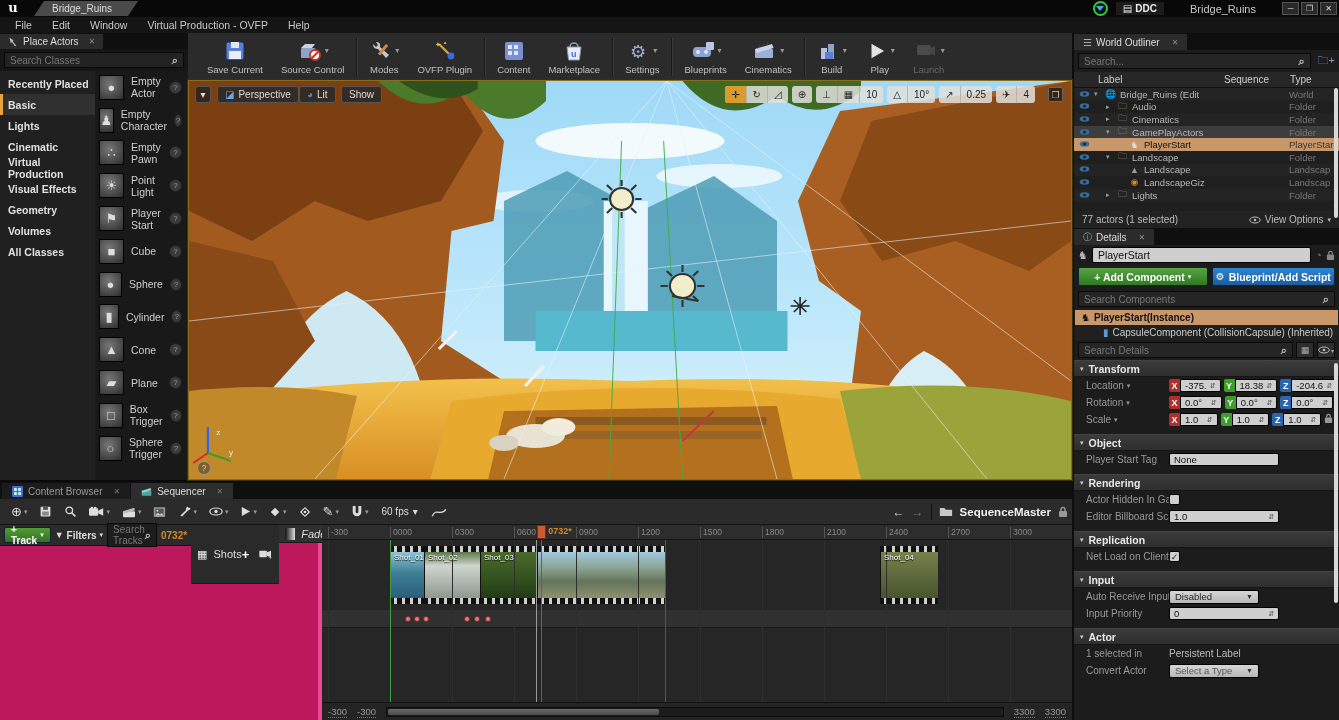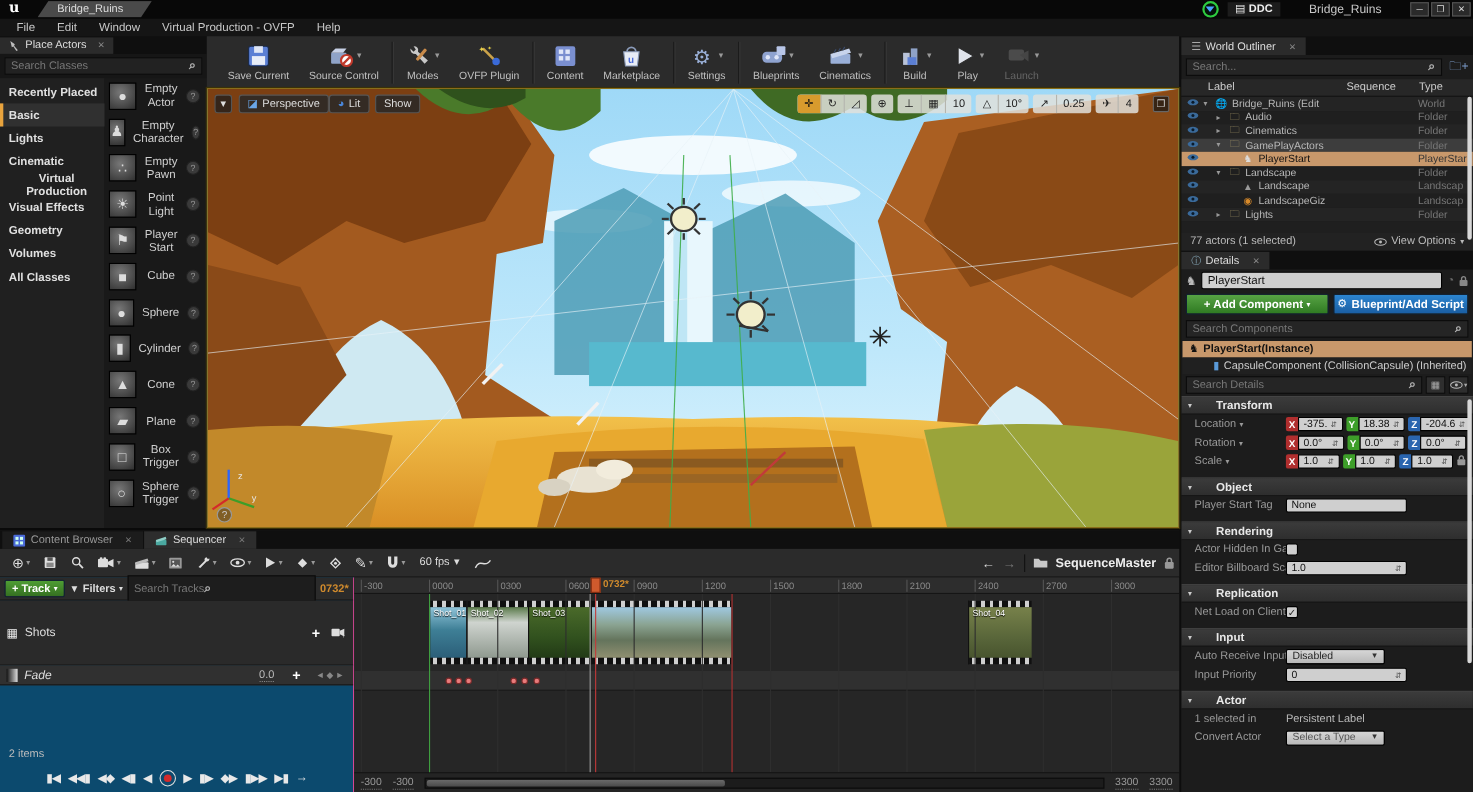--- a/index.html
+++ b/index.html
@@ -28,21 +28,21 @@
   .body-row { display:flex; height:687px; }
   .left-main { width:1072px; display:flex; flex-direction:column; }
   .upper { height:447px; display:flex; }
 
   
   .place-panel { width:188px; background:#161616; display:flex; flex-direction:column; }
   .pp-tabrow { height:16px; background:#0f0f0f; display:flex; align-items:flex-end; }
   .pp-tab { background:#2b2b2b; height:15px; display:flex; align-items:center; gap:4px; padding:0 8px; font-size:10px; color:#ddd; }
   .pp-tab .x { color:#888; font-size:8px; margin-left:6px; }
   .pp-search { margin:3px 4px; height:16px; background:#222; border:1px solid #0a0a0a; color:#777; display:flex; align-items:center; padding:0 5px; font-size:10px; justify-content:space-between; }
-  .pp-body { flex:1; display:flex;text-align:center; }
+  .pp-body { flex:1; display:flex; }
   .pp-cats { width:95px; background:#202020; padding-top:2px; }
   .pp-cat { height:21px; display:flex; align-items:center; padding-left:8px; color:#e0e0e0; font-weight:bold; font-size:10.5px; position:relative; }
   .pp-cat.active { background:#303030; }
   .pp-cat.active::before { content:""; position:absolute; left:0; top:0; bottom:0; width:3px; background:#e8a33d; }
   .pp-items { flex:1; background:#191919; overflow:hidden; }
   .pp-item { height:32.8px; display:flex; align-items:center; padding:0 6px 0 4px; gap:7px; }
   .pp-thumb { width:25px; height:25px; background:radial-gradient(circle at 40% 35%,#777,#2e2e2e); border:1px solid #000; color:#ddd; display:flex; align-items:center; justify-content:center; font-size:13px; }
   .pp-label { flex:1; color:#cfcfcf; font-size:10.5px; }
   .pp-q { width:13px; height:13px; border-radius:50%; background:#3a3a3a; color:#999; font-size:8px; display:flex; align-items:center; justify-content:center; border:1px solid #222; }
 
@@ -105,21 +105,21 @@
   .dt-name-field { flex:1; height:16px; background:#cfcfcf; color:#111; border:1px solid #000; border-radius:2px; display:flex; align-items:center; padding:0 5px; font-size:10.5px; }
   .dt-btn-row { display:flex; gap:4px; padding:2px 4px; }
   .btn-green { flex:1.05; height:19px; background:linear-gradient(#57a344,#2f7a22); border:1px solid #123; border-radius:2px; color:#fff; font-weight:bold; font-size:10.5px; display:flex; align-items:center; justify-content:center; gap:3px; }
   .btn-blue { flex:1; height:19px; background:linear-gradient(#2c85d0,#1a5ea2); border:1px solid #123; border-radius:2px; color:#fff; font-weight:bold; font-size:10.5px; display:flex; align-items:center; justify-content:center; gap:4px; }
   .comp-row { height:15px; display:flex; align-items:center; gap:4px; font-size:10px; padding-left:6px; color:#ccc; background:#262626; margin:0 1px; }
   .comp-row.selected { background:#C8986B; color:#111; font-weight:bold; }
   .comp-row.child { padding-left:28px; background:#202020; }
   .dt-search-row { display:flex; align-items:center; gap:3px; margin:2px 4px; }
   .sq-icon { width:18px; height:16px; background:#2e2e2e; border:1px solid #0a0a0a; color:#aaa; display:flex; align-items:center; justify-content:center; font-size:9px; gap:1px; }
   .dt-scroll { flex:1; overflow:hidden; position:relative; }
-  .sec-h { height:17px; background:linear-gradient(#3b3b3b,#2e2e2e); border-top:1px solid #444; border-bottom:1px solid #161616; display:flex; align-items:center; gap:22px; padding-left:6px; font-weight:bold; color:#e8e8e8; font-size:10.5px; margin-top:6px; }
+  .sec-h { height:17px; background:linear-gradient(#3b3b3b,#2e2e2e); border-top:1px solid #444; border-bottom:1px solid #161616; display:flex; align-items:center; gap:5px; padding-left:6px; font-weight:bold; color:#e8e8e8; font-size:10.5px; margin-top:6px; }
   .sec-h:first-child { margin-top:0; }
   .sec-h .tri { font-size:7px; color:#ccc; }
   .dt-row { min-height:17px; display:flex; align-items:center; padding-left:12px; font-size:10px; color:#999; }
   .dt-lab { width:83px; flex:none; white-space:nowrap; overflow:hidden; display:flex; align-items:center; gap:3px; }
   .dt-val { flex:1; display:flex; align-items:center; gap:3px; padding-right:6px; }
   .fld { background:#cfcfcf; color:#111; border:1px solid #000; border-radius:2px; height:13px; display:flex; align-items:center; padding:0 4px; font-size:9.5px; position:relative; }
   .fld .spin { margin-left:auto; color:#555; font-size:7px; padding-left:3px; }
   .axis { display:flex; align-items:center; flex:1; }
   .axis .tag { width:11px; height:13px; color:#fff; font-weight:bold; font-size:9px; display:flex; align-items:center; justify-content:center; border-radius:2px 0 0 2px; }
   .axis .tag.x { background:#b02e2e; } .axis .tag.y { background:#3d9e29; } .axis .tag.z { background:#2a65af; }
@@ -139,21 +139,21 @@
   .sq-tab .x { color:#777; font-size:8px; margin-left:6px; }
   .sq-toolbar { height:26px; background:#2b2b2b; border-bottom:1px solid #141414; display:flex; align-items:center; padding-left:6px; gap:2px; position:relative; }
   .sqi { display:flex; align-items:center; gap:2px; padding:0 5px; color:#ddd; font-size:13px; height:100%; }
   .sqi .car { font-size:7px; color:#999; }
   .sq-fps { font-size:10px; color:#ddd; display:flex; gap:4px; align-items:center; padding:0 6px; }
   .sq-right { position:absolute; right:4px; top:0; height:100%; display:flex; align-items:center; gap:7px; }
   .sq-breadcrumb { color:#eee; font-weight:bold; font-size:11.5px; display:flex; align-items:center; gap:7px; }
   .arrow-dim { color:#777; font-size:12px; }
   .arrow-lit { color:#ddd; font-size:12px; }
   .sq-body { flex:1; display:flex; position:relative; }
-  .sq-left { width:322px; display:flex; flex-direction:column; background:#0c4a6e; border-right:1px solid #ec4899; }
+  .sq-left { width:322px; display:flex; flex-direction:row; background:#be185d; border-right:4px solid #ec4899; }
   .sq-ctl-row { height:21px; display:flex; align-items:center; gap:4px; padding:0 4px; background:#2b2b2b; border-bottom:1px solid #141414; }
   .btn-track { background:linear-gradient(#4f9e34,#357021); border:1px solid #123; border-radius:2px; color:#fff; font-weight:bold; font-size:10px; height:16px; display:flex; align-items:center; padding:0 6px; gap:3px; }
   .btn-filters { color:#ddd; font-size:10px; display:flex; align-items:center; gap:3px; font-weight:bold; }
   .sq-search { flex:1; height:15px; background:#1d1d1d; border:1px solid #0a0a0a; color:#777; display:flex; align-items:center; padding:11px 5px; font-size:10px; }
   .playhead-num { color:#cf8a2d; font-weight:bold; font-size:10px; }
   .track-row { display:flex; align-items:center; padding:0 6px; color:#ddd; }
   .track-shots { height:59px; background:#2a2a2a; border-bottom:1px solid #1a1a1a; }
   .track-fade { height:18px; background:#303030; border-bottom:1px solid #1a1a1a; font-style:italic; }
   .track-spacer { flex:1; }
   .tr-icon { margin-right:6px; color:#eee; font-size:11px; font-style:normal; }

